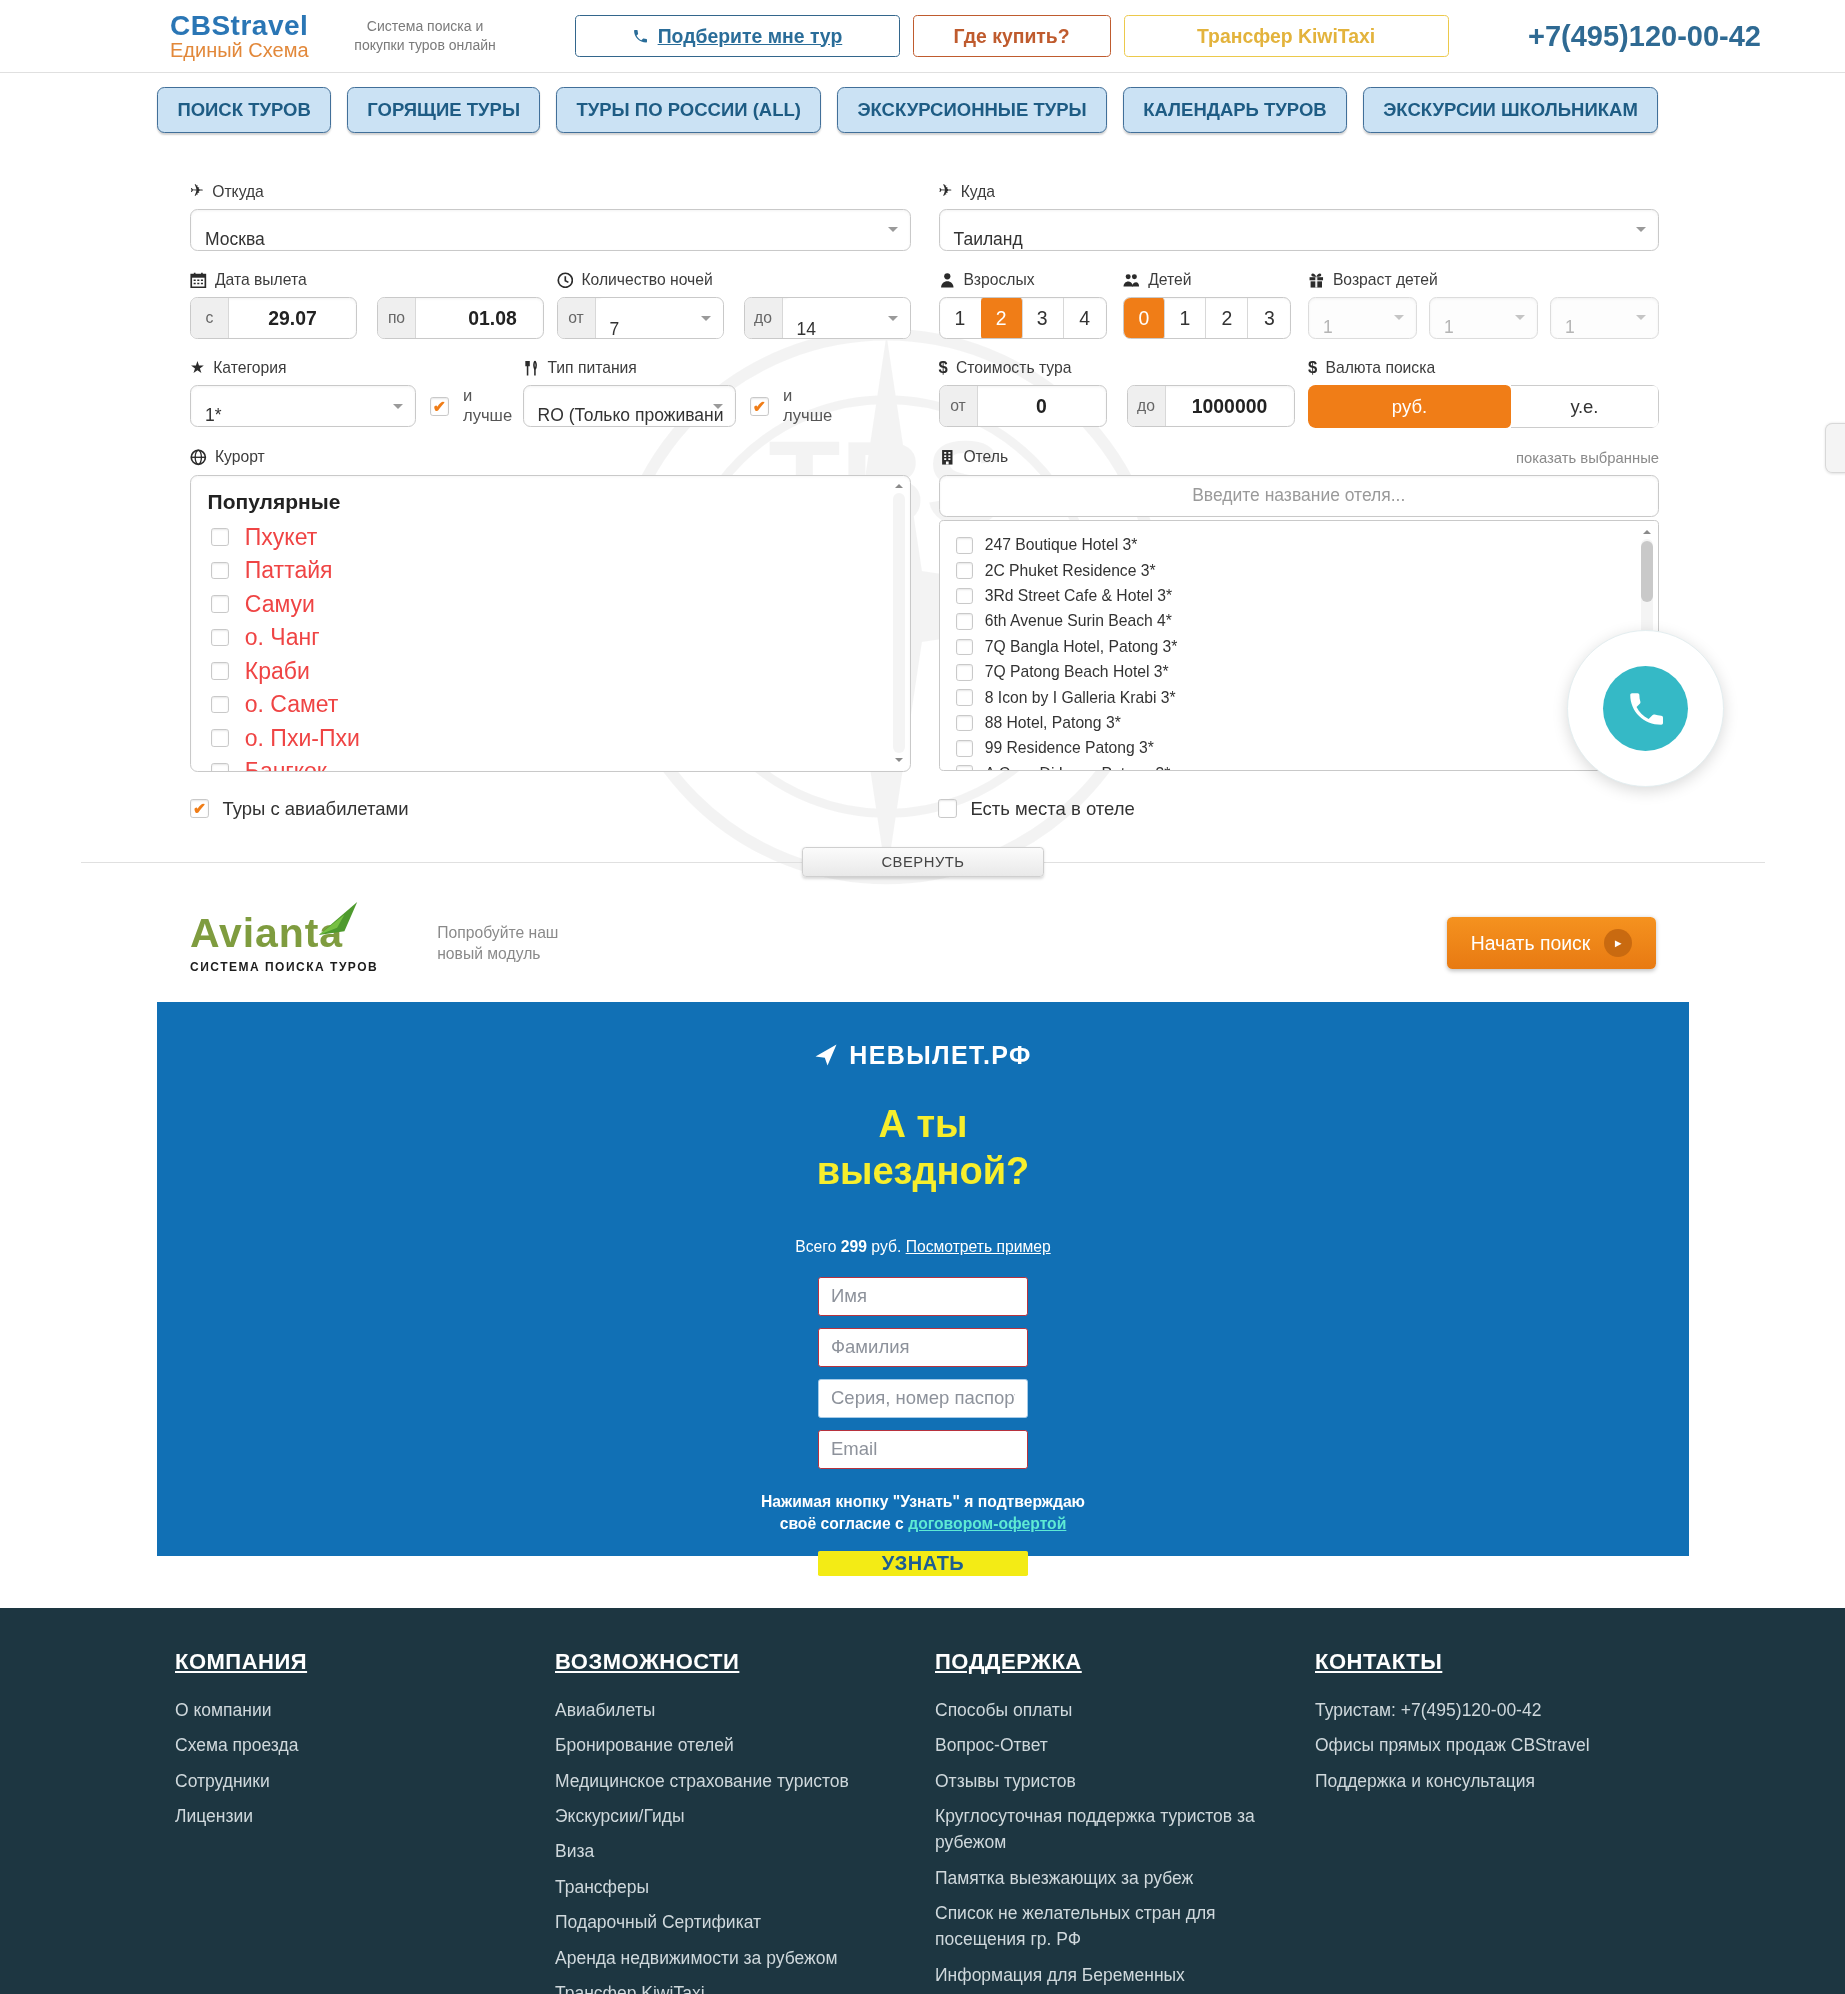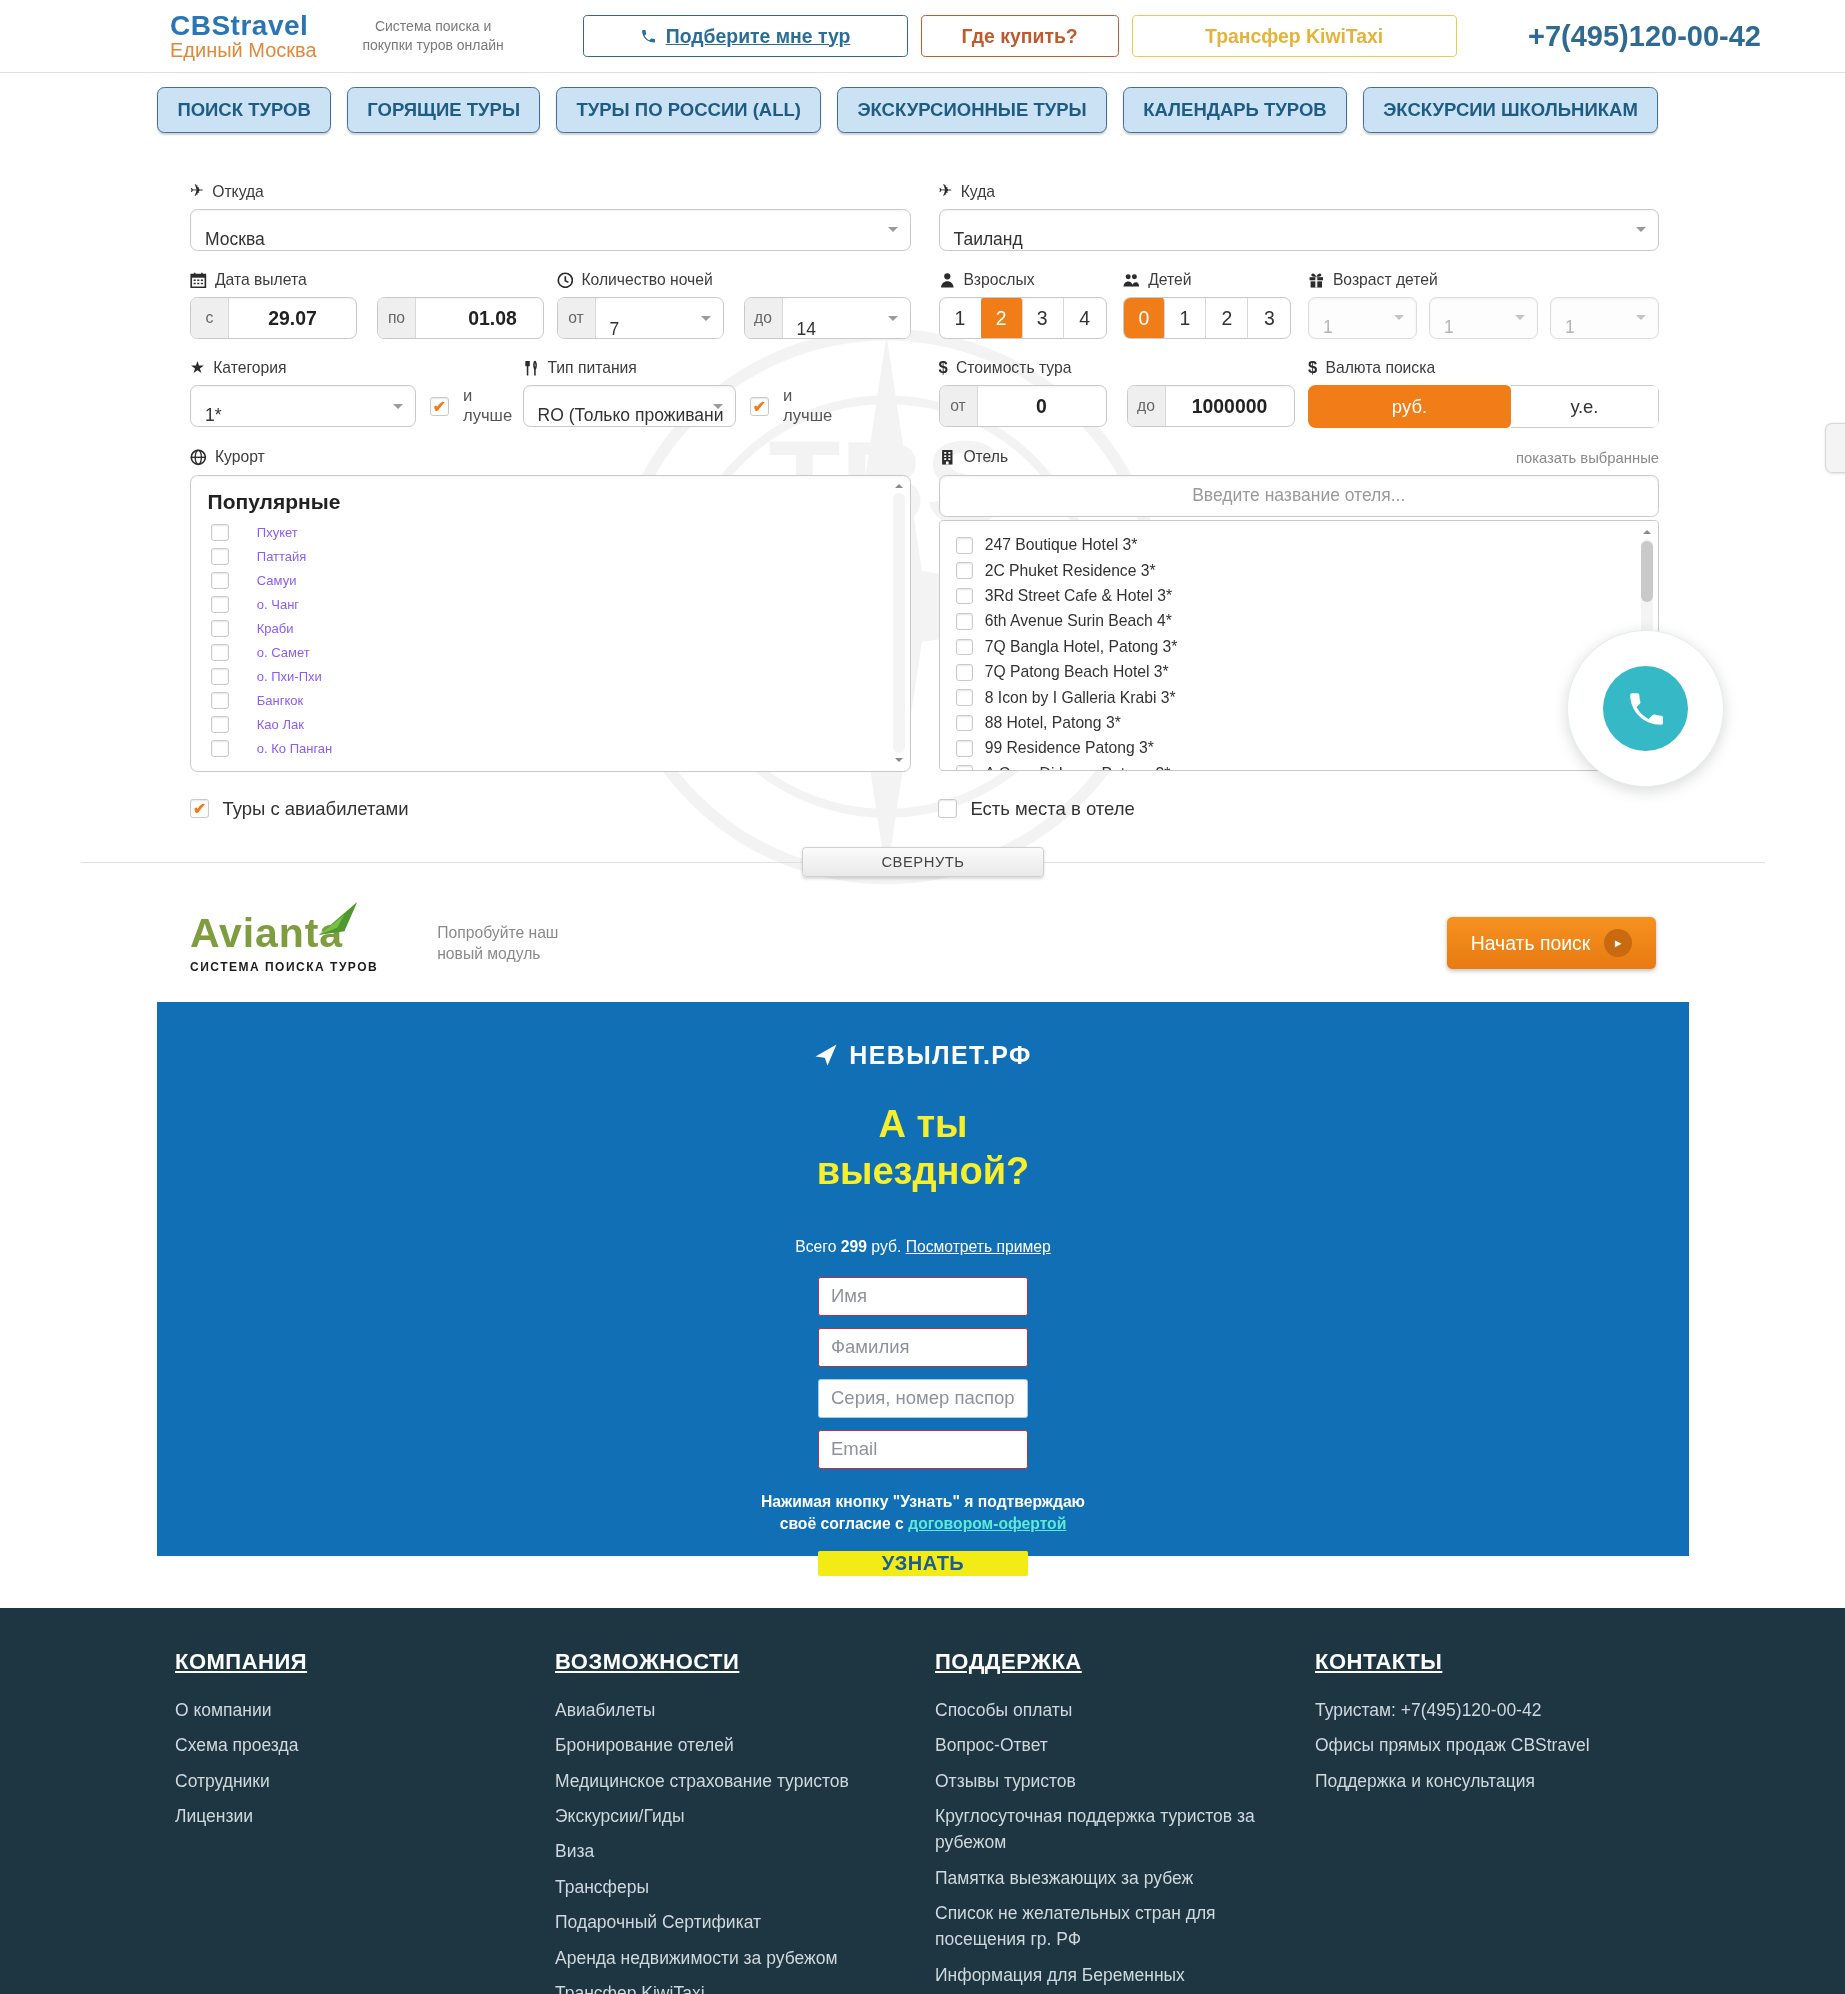--- a/index.html
+++ b/index.html
@@ -65,21 +65,21 @@
   .inline-field { display:flex; align-items:center; gap:14px; }
   .chk-label { font-size:16.6px; color:#555; }
   .cur { display:flex; height:43px; border-radius:7.4px; overflow:hidden; }
   .cur .copt { display:flex; align-items:center; justify-content:center; font-size:18.5px; cursor:pointer; }
   .cur .c-on { width:203px; background:#f07d17; color:#fff; border-radius:5.5px; }
   .cur .c-off { width:148px; background:#fff; color:#333; border:0.9px solid #ccc; border-radius:0 5.5px 5.5px 0; border-left:0; }
 
   .list-box { position:relative; border:0.9px solid #c9c9c9; border-radius:7.4px; height:297px;
     overflow:hidden; padding:11px 31px 11px 16.6px; box-shadow: inset 0 0.9px 2.8px rgba(0,0,0,.04); background:#fff; }
   .group-h { font-size:21px; font-weight:bold; color:#222; margin:3.7px 0 9.2px; }
-  .l-item { display:flex; align-items:center; gap:28px; margin:6.5px 0 6.5px 3.7px; font-size:13px; color:#8b5cf6; }
+  .l-item { display:flex; align-items:center; gap:16px; margin:6.5px 0 6.5px 3.7px; font-size:23px; color:#ef4444; }
   .l-item .chk { width:17.5px; height:17.5px; flex:0 0 17.5px; }
   .scroll-rail { position:absolute; right:2.8px; top:2.8px; bottom:2.8px; width:15.7px; display:flex;
     flex-direction:column; align-items:center; }
   .sb-btn { height:14.8px; display:flex; align-items:center; justify-content:center; cursor:pointer; }
   .tri-up { width:0; height:0; border:4.6px solid transparent; border-bottom-color:#8a8a8a; margin-bottom:3.7px; }
   .tri-down { width:0; height:0; border:4.6px solid transparent; border-top-color:#8a8a8a; margin-top:3.7px; }
   .sb-track { flex:1; width:12px; background:#f4f4f4; border-radius:6.5px; position:relative; }
   .sb-thumb { position:absolute; left:0; top:1.8px; width:12px; height:61px; background:#c9c9c9; border-radius:6.5px; }
 
   .hotel-head { display:flex; align-items:flex-end; justify-content:space-between; margin:20px 0 8.3px; }
@@ -155,21 +155,21 @@
     box-shadow:0 0.9px 2.8px rgba(0,0,0,.12); z-index:30; cursor:pointer; }
 </style>
 </head>
 <body>
 
 <div class="page">
 
   <div class="header">
     <div class="logo-block">
       <div class="logo-title">CBStravel</div>
-      <div class="logo-sub">Единый Москва</div>
+      <div class="logo-sub">Единый Схема</div>
     </div>
     <div class="tagline">Система поиска и покупки туров онлайн</div>
     <div class="hbtn hbtn-pick">
       <svg class="ficon" viewBox="0 0 24 24" fill="#2a6d99">
           <path d="M6.6 10.8c1.5 3 3.9 5.4 6.9 6.9l2.3-2.3c.3-.3.7-.4 1.1-.2 1.2.4 2.5.6 3.8.6.6 0 1 .4 1 1V20c0 .6-.4 1-1 1C10.6 21 3 13.4 3 4c0-.6.4-1 1-1h3.2c.6 0 1 .4 1 1 0 1.3.2 2.6.6 3.8.1.4 0 .8-.2 1.1l-2.3 2.3z"></path>
         </svg>
       <span class="txt">Подберите мне тур</span>
     </div>
     <div class="hbtn hbtn-where">
       <span>Где купить?</span>

